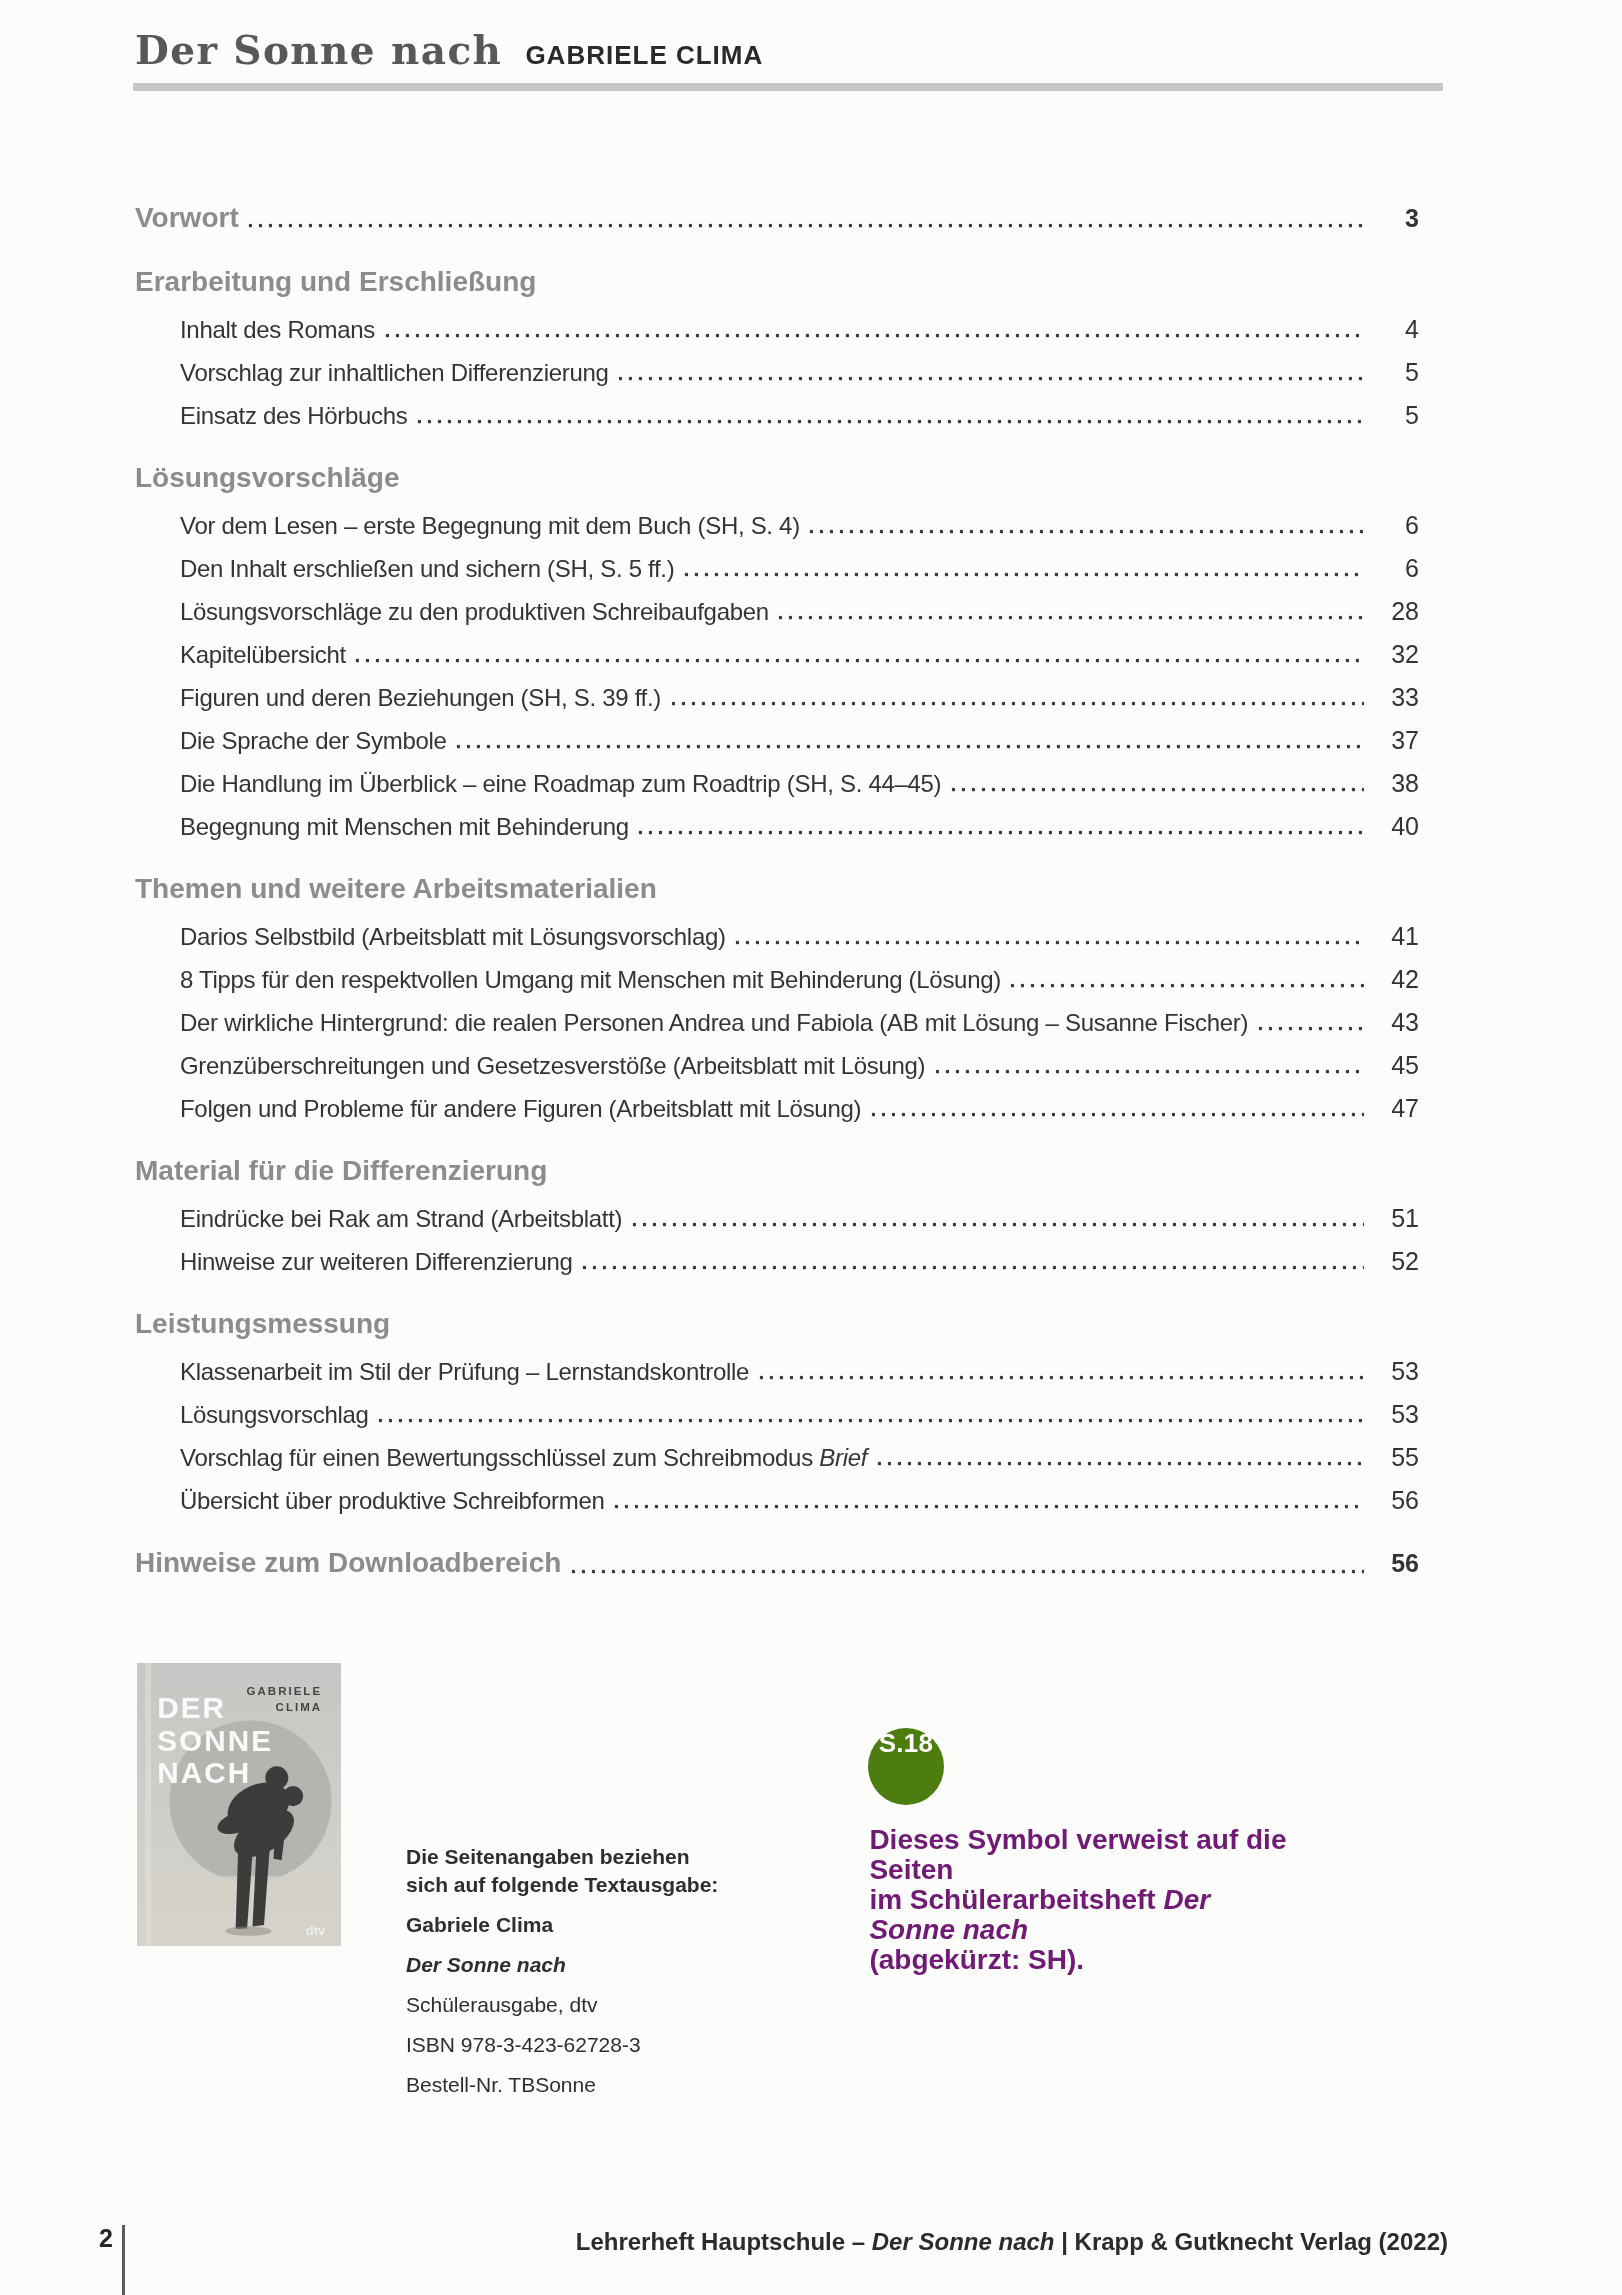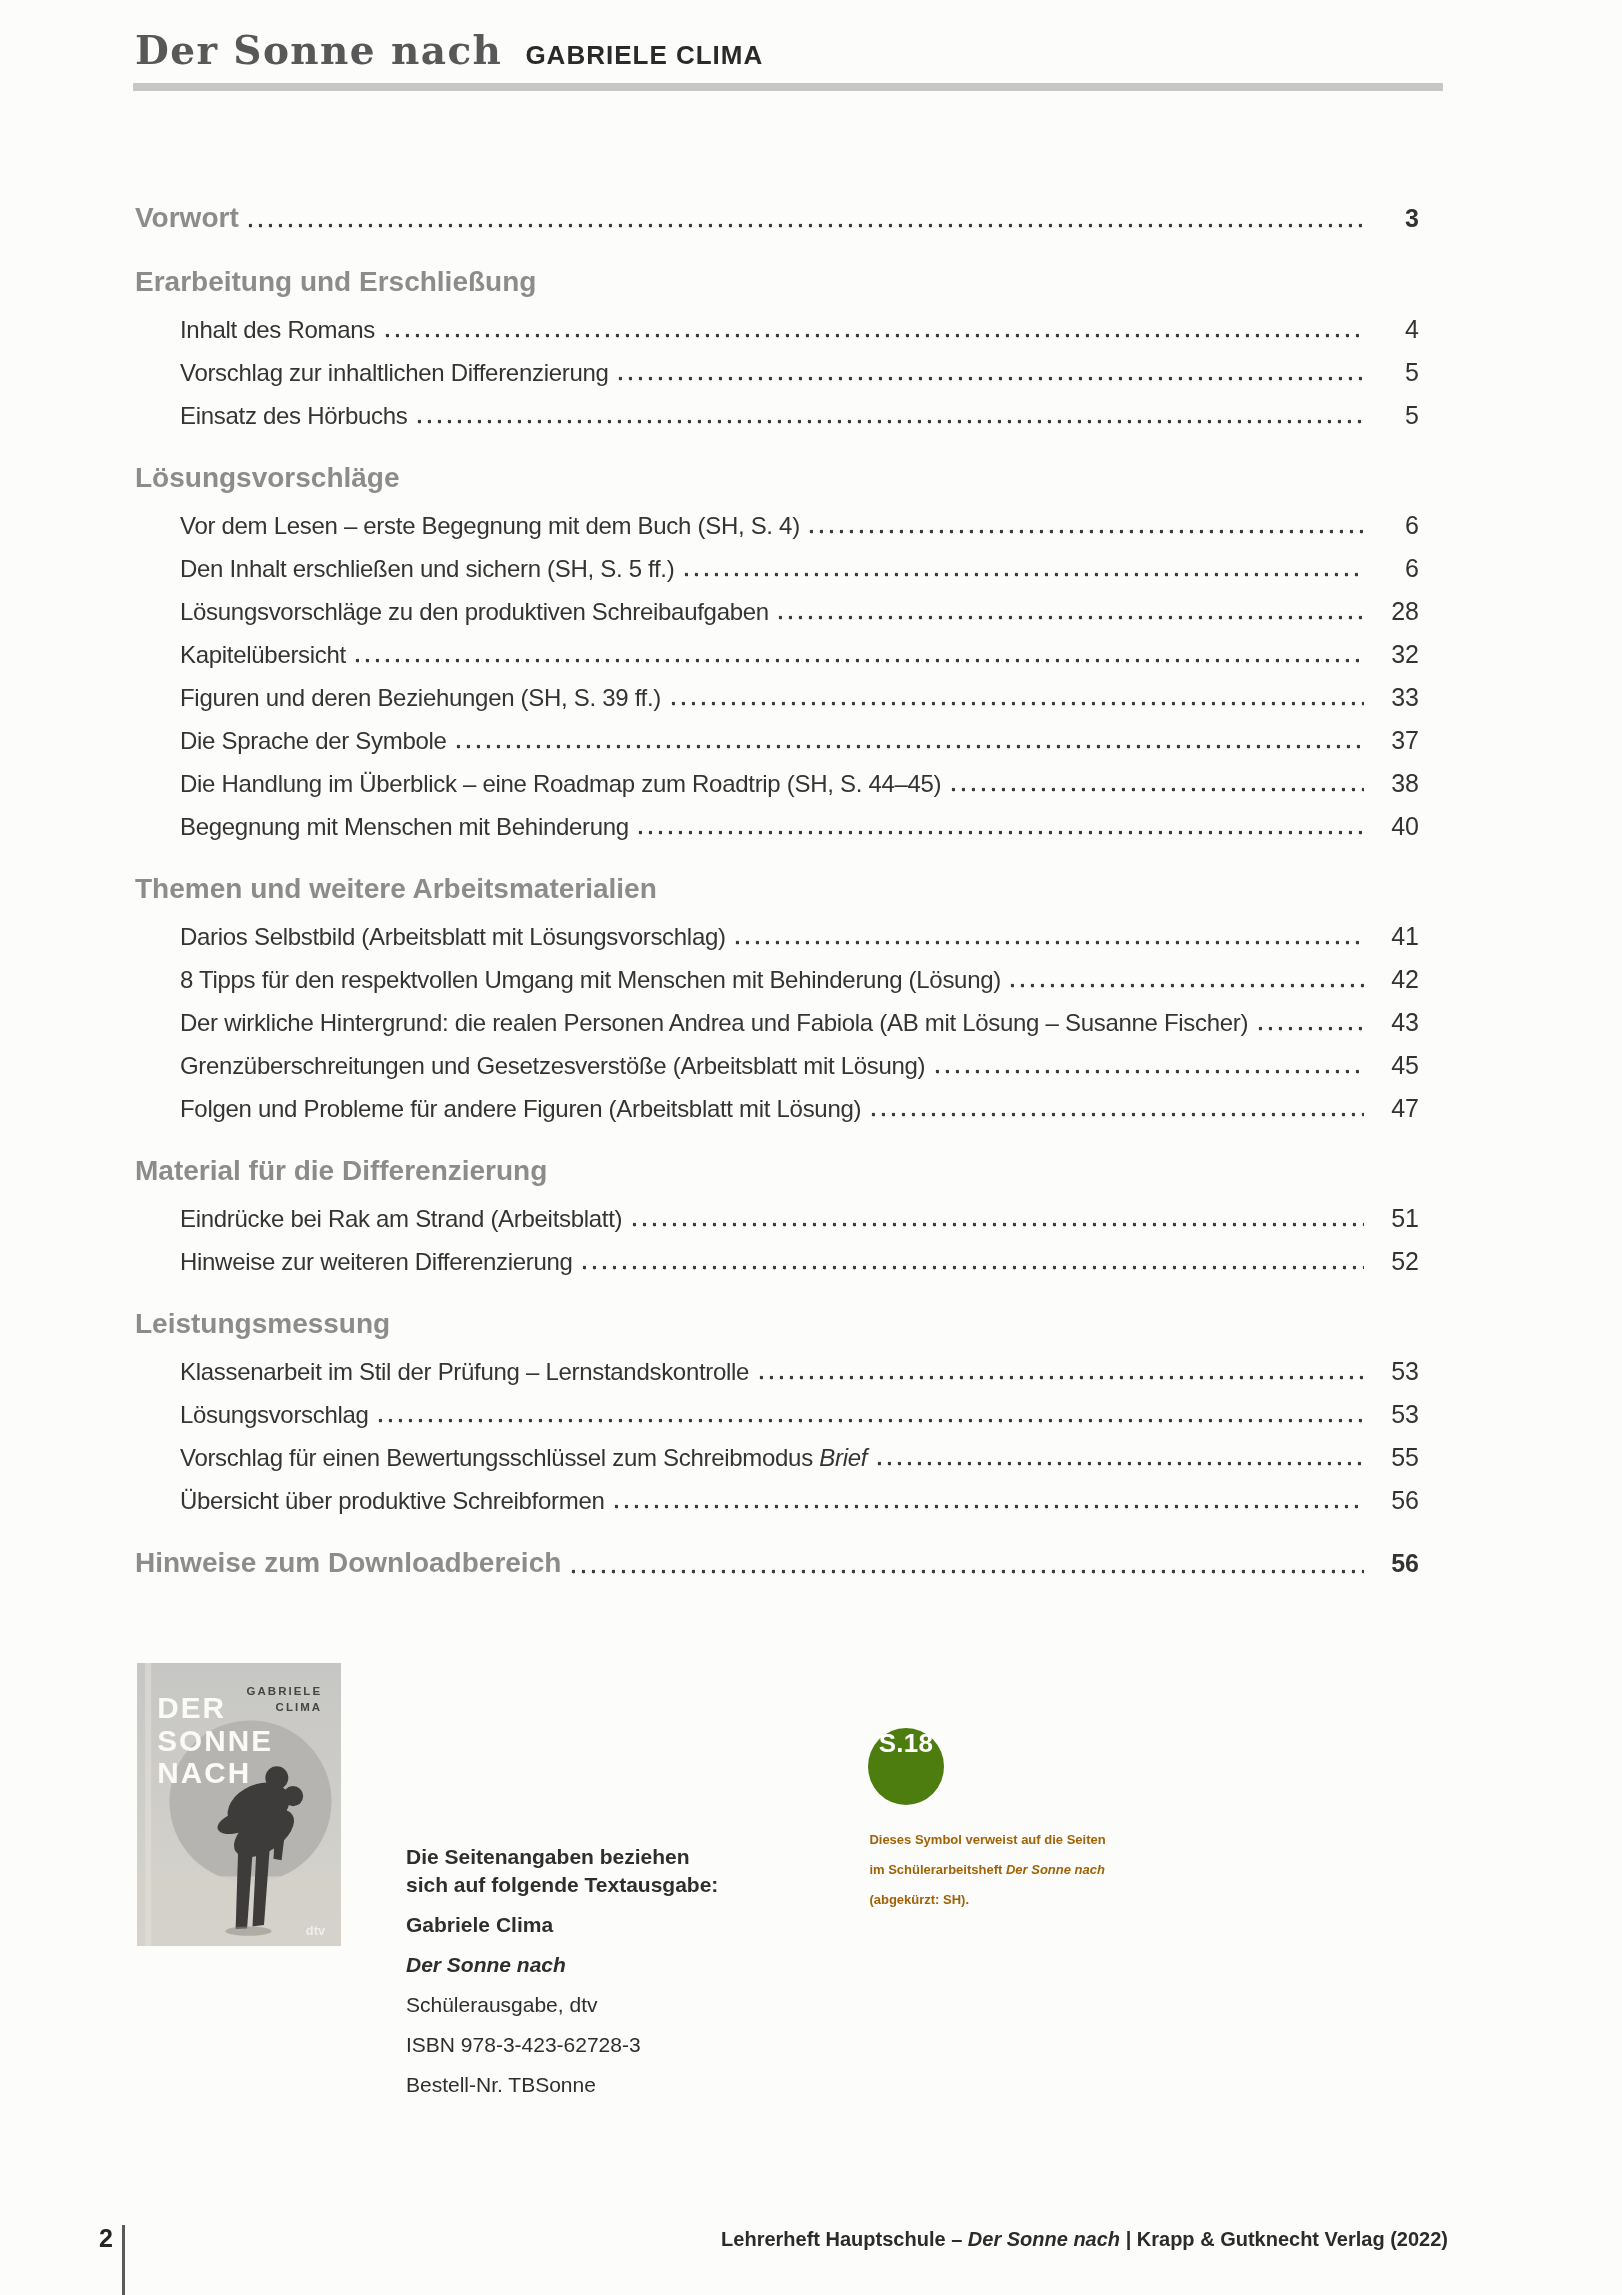--- a/index.html
+++ b/index.html
@@ -48,29 +48,29 @@
   .edition-note p{margin:12px; font-size:21px; line-height:28px; color:#2e2e2e;}
   .edition-note .grp{margin-top:7.4px;}
   .b{font-weight:bold;} .i{font-style:italic;}
   .symbol-note{position:absolute; left:733px; top:0; width:446px;}
   .badge{
     position:absolute; left:0; top:69px; width:76px; height:77px; border-radius:50%;
     background:#4d7c0f; display:flex; align-items:flex-start; justify-content:center;
     color:#ffffff; font-size:26px; font-weight:bold; letter-spacing:0.3px;
   }
   .symbol-text{position:absolute; left:1.4px; top:166px; width:433px;
-    font-size:13px; line-height:30px; font-weight:bold; color:#a16207;}
+    font-size:28px; line-height:30px; font-weight:bold; color:#701a75;}
   .symbol-text .ln{display:block;}
   .symbol-text em{font-style:italic;}
   
   .foot-num{position:absolute; left:99px; top:2224px; font-size:25px; font-weight:bold; color:#262626;}
   .foot-bar{position:absolute; left:122px; top:2225px; width:2.7px; height:70px; background:#5a5a5a;}
   .foot-text{
     position:absolute; left:0; top:2228px; width:1448px; text-align:right;
-    font-size:20px; font-weight:bold; color:#2b2b2b;
+    font-size:24px; font-weight:bold; color:#2b2b2b;
   }
   .foot-text em{font-style:italic;}
 </style>
 </head>
 <body>
 
 <div class="page">
 
   <div class="hdr">
     <span class="logo">Der Sonne nach</span>

